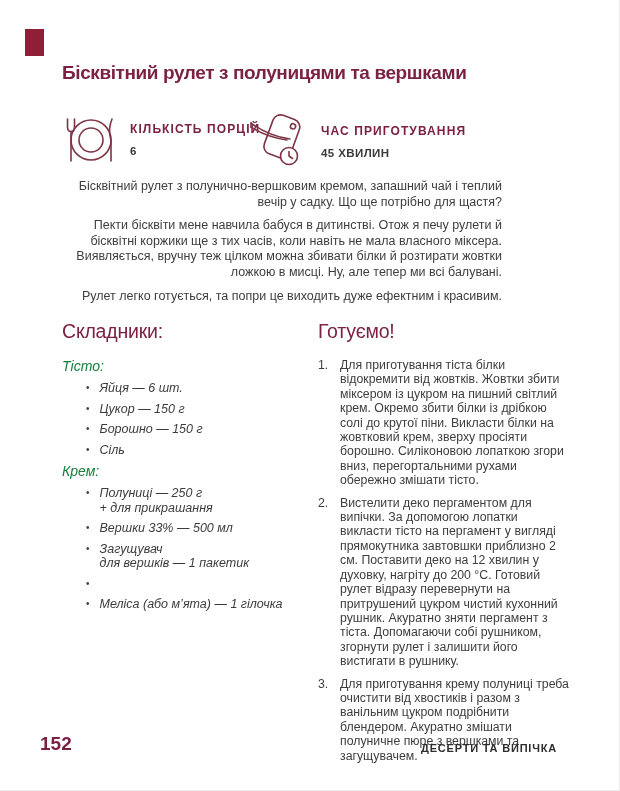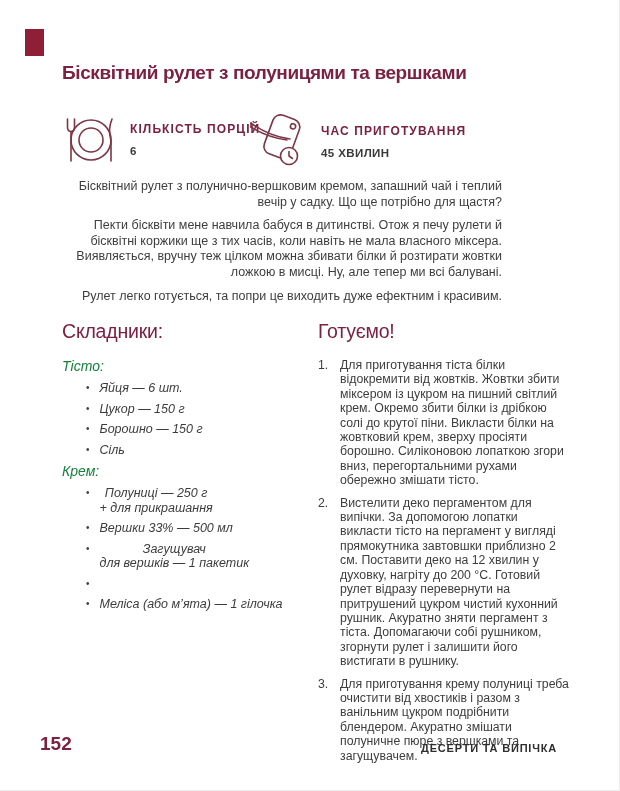--- a/index.html
+++ b/index.html
@@ -61,21 +61,21 @@
   .group-title{
     font-style:italic;font-size:14px;margin:2px 0 7px 0;color:#15803d;
   }
   .ing-list{list-style:none;margin:0 0 5px 0;padding:0 0 0 24px;}
   .ing-list li{
     display:flex;gap:10px;align-items:flex-start;
     font-style:italic;font-size:12.5px;line-height:14.5px;
     margin:0 0 6px 0;color:#3c3c3c;
   }
   .ing-list .bullet{font-size:10px;line-height:14.5px;flex:none;font-style:normal;}
-  .ing-text{white-space:pre-line;text-align:center;}
+  .ing-text{white-space:pre-line;}
   .steps{list-style:none;margin:0;padding:0;}
   .steps li{display:flex;margin:0 0 8px 0;font-size:12.3px;line-height:14.4px;}
   .steps .num{flex:none;width:22px;}
   .steps .step-text{flex:1;}
   
   .page-number{
     position:absolute;left:40px;top:733px;
     font-size:19px;font-weight:bold;color:var(--accent);
   }
   .chapter-label{

